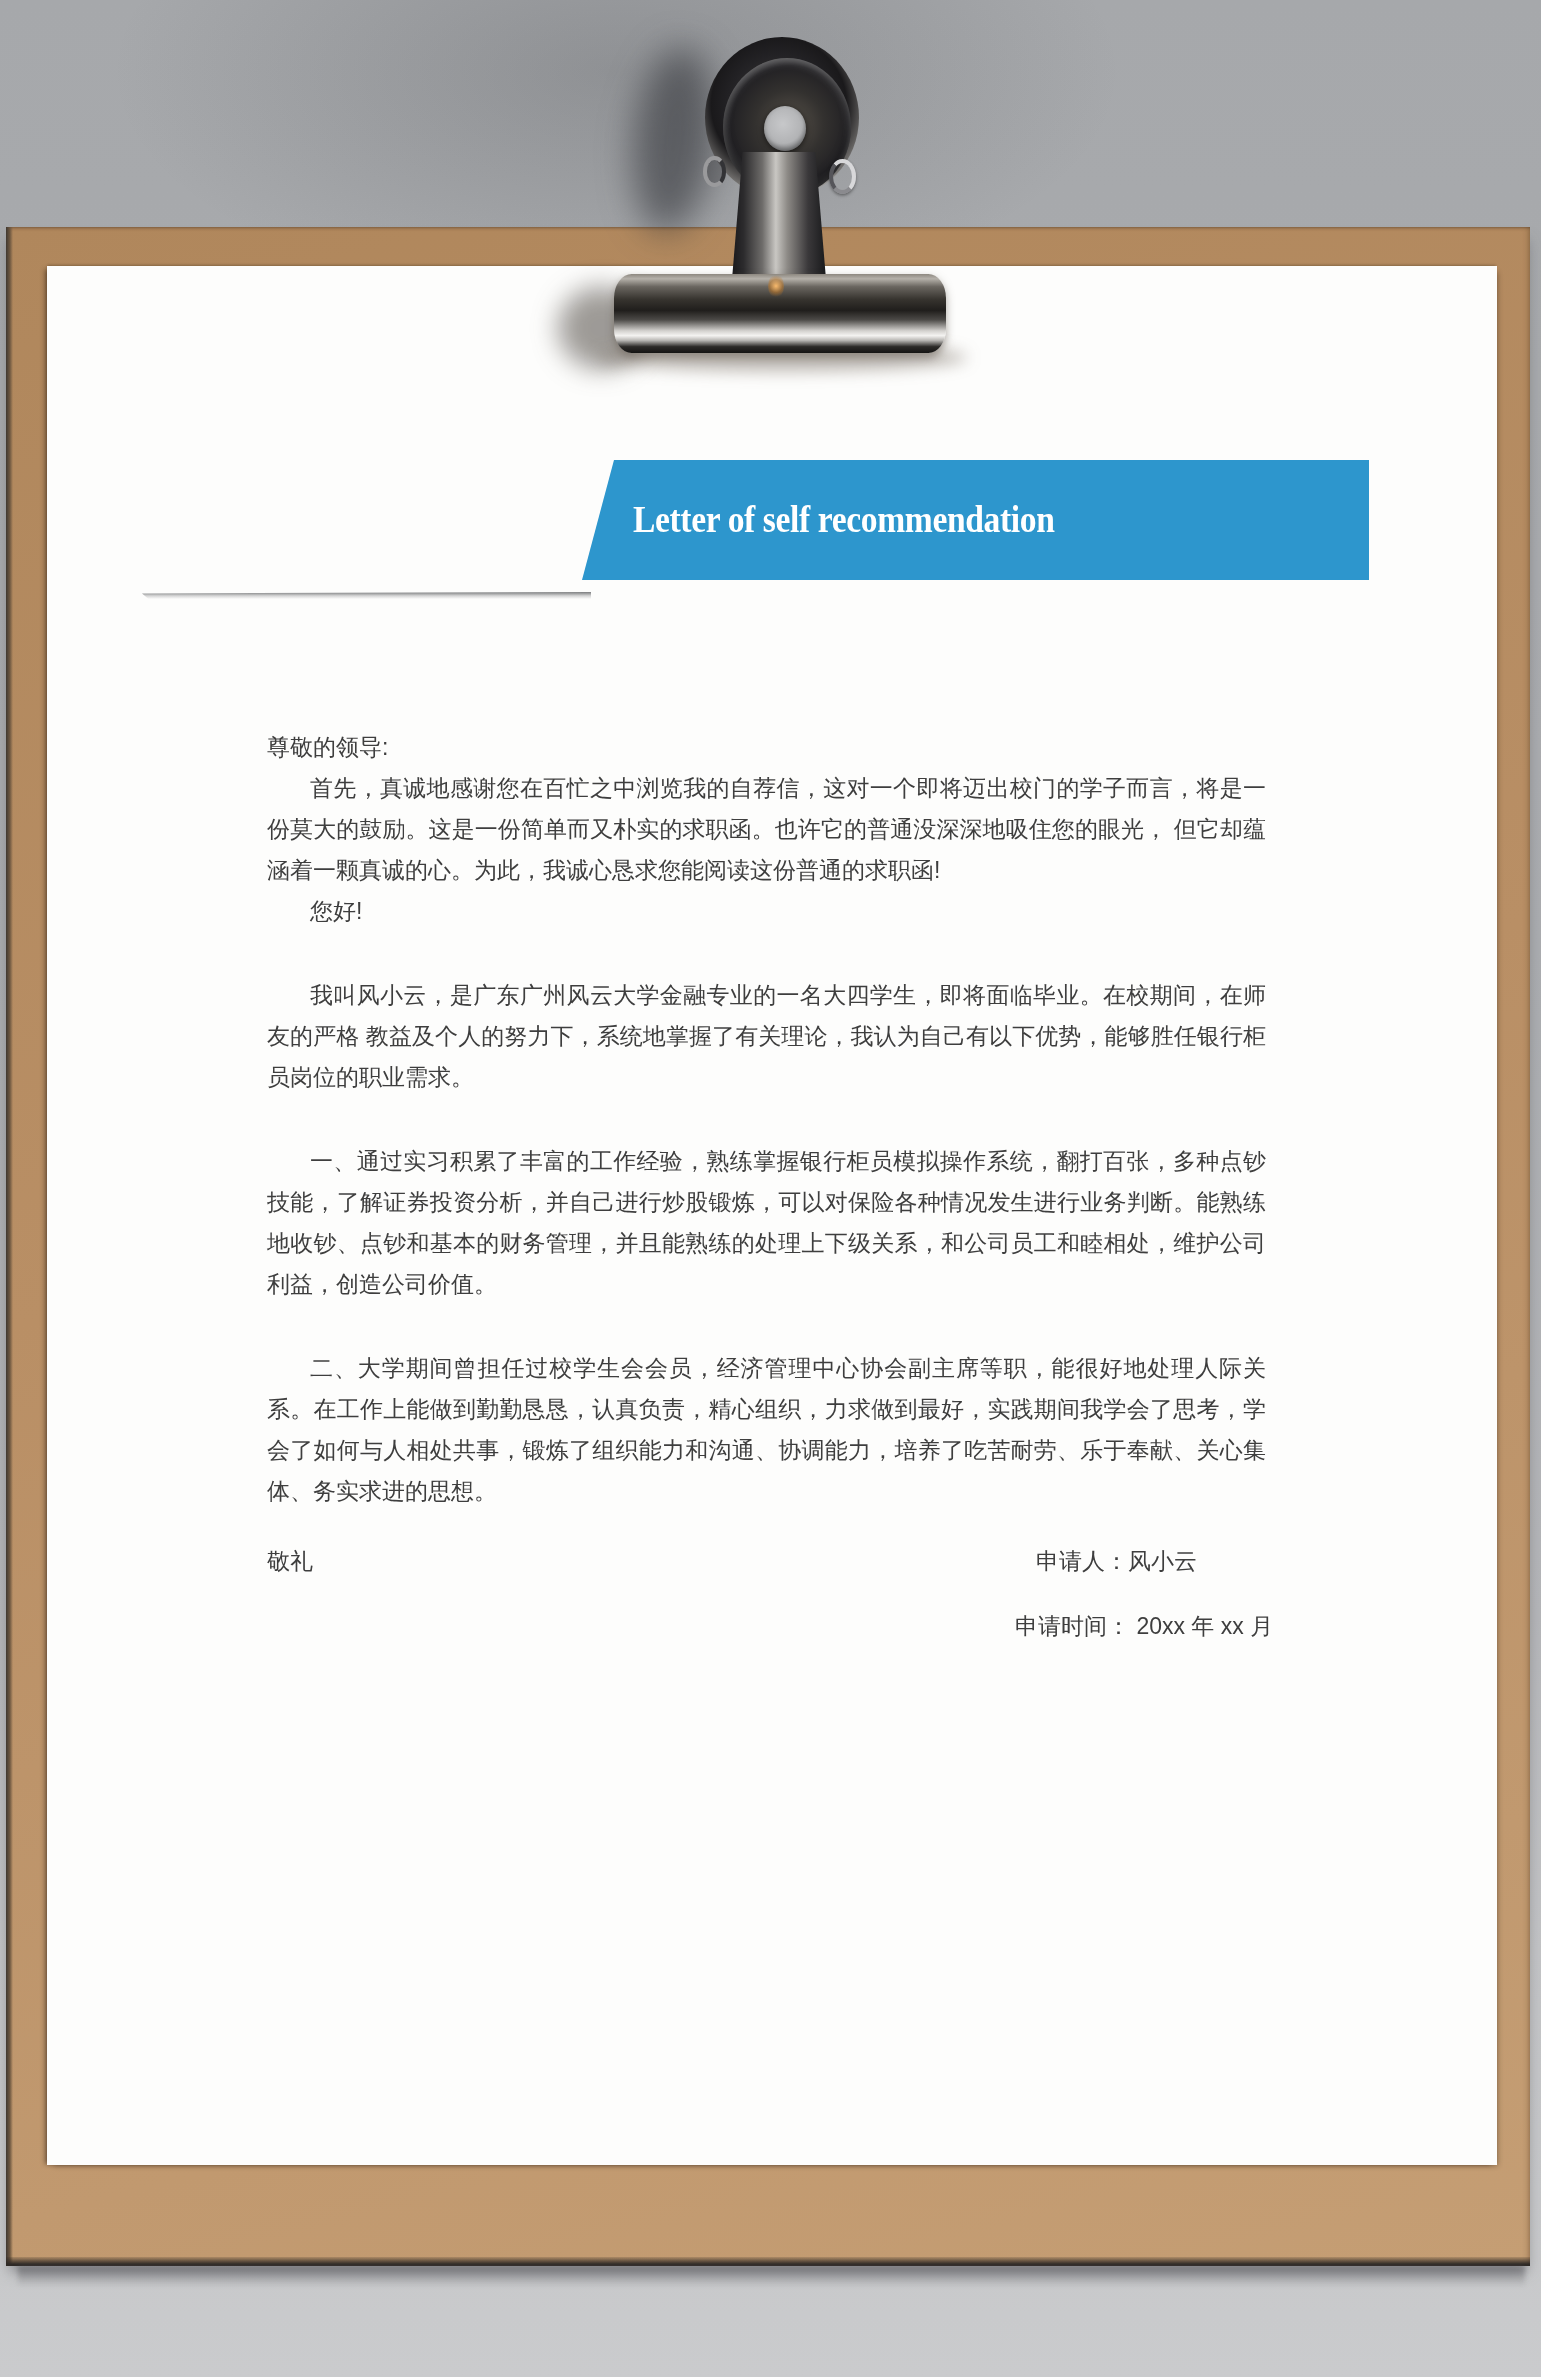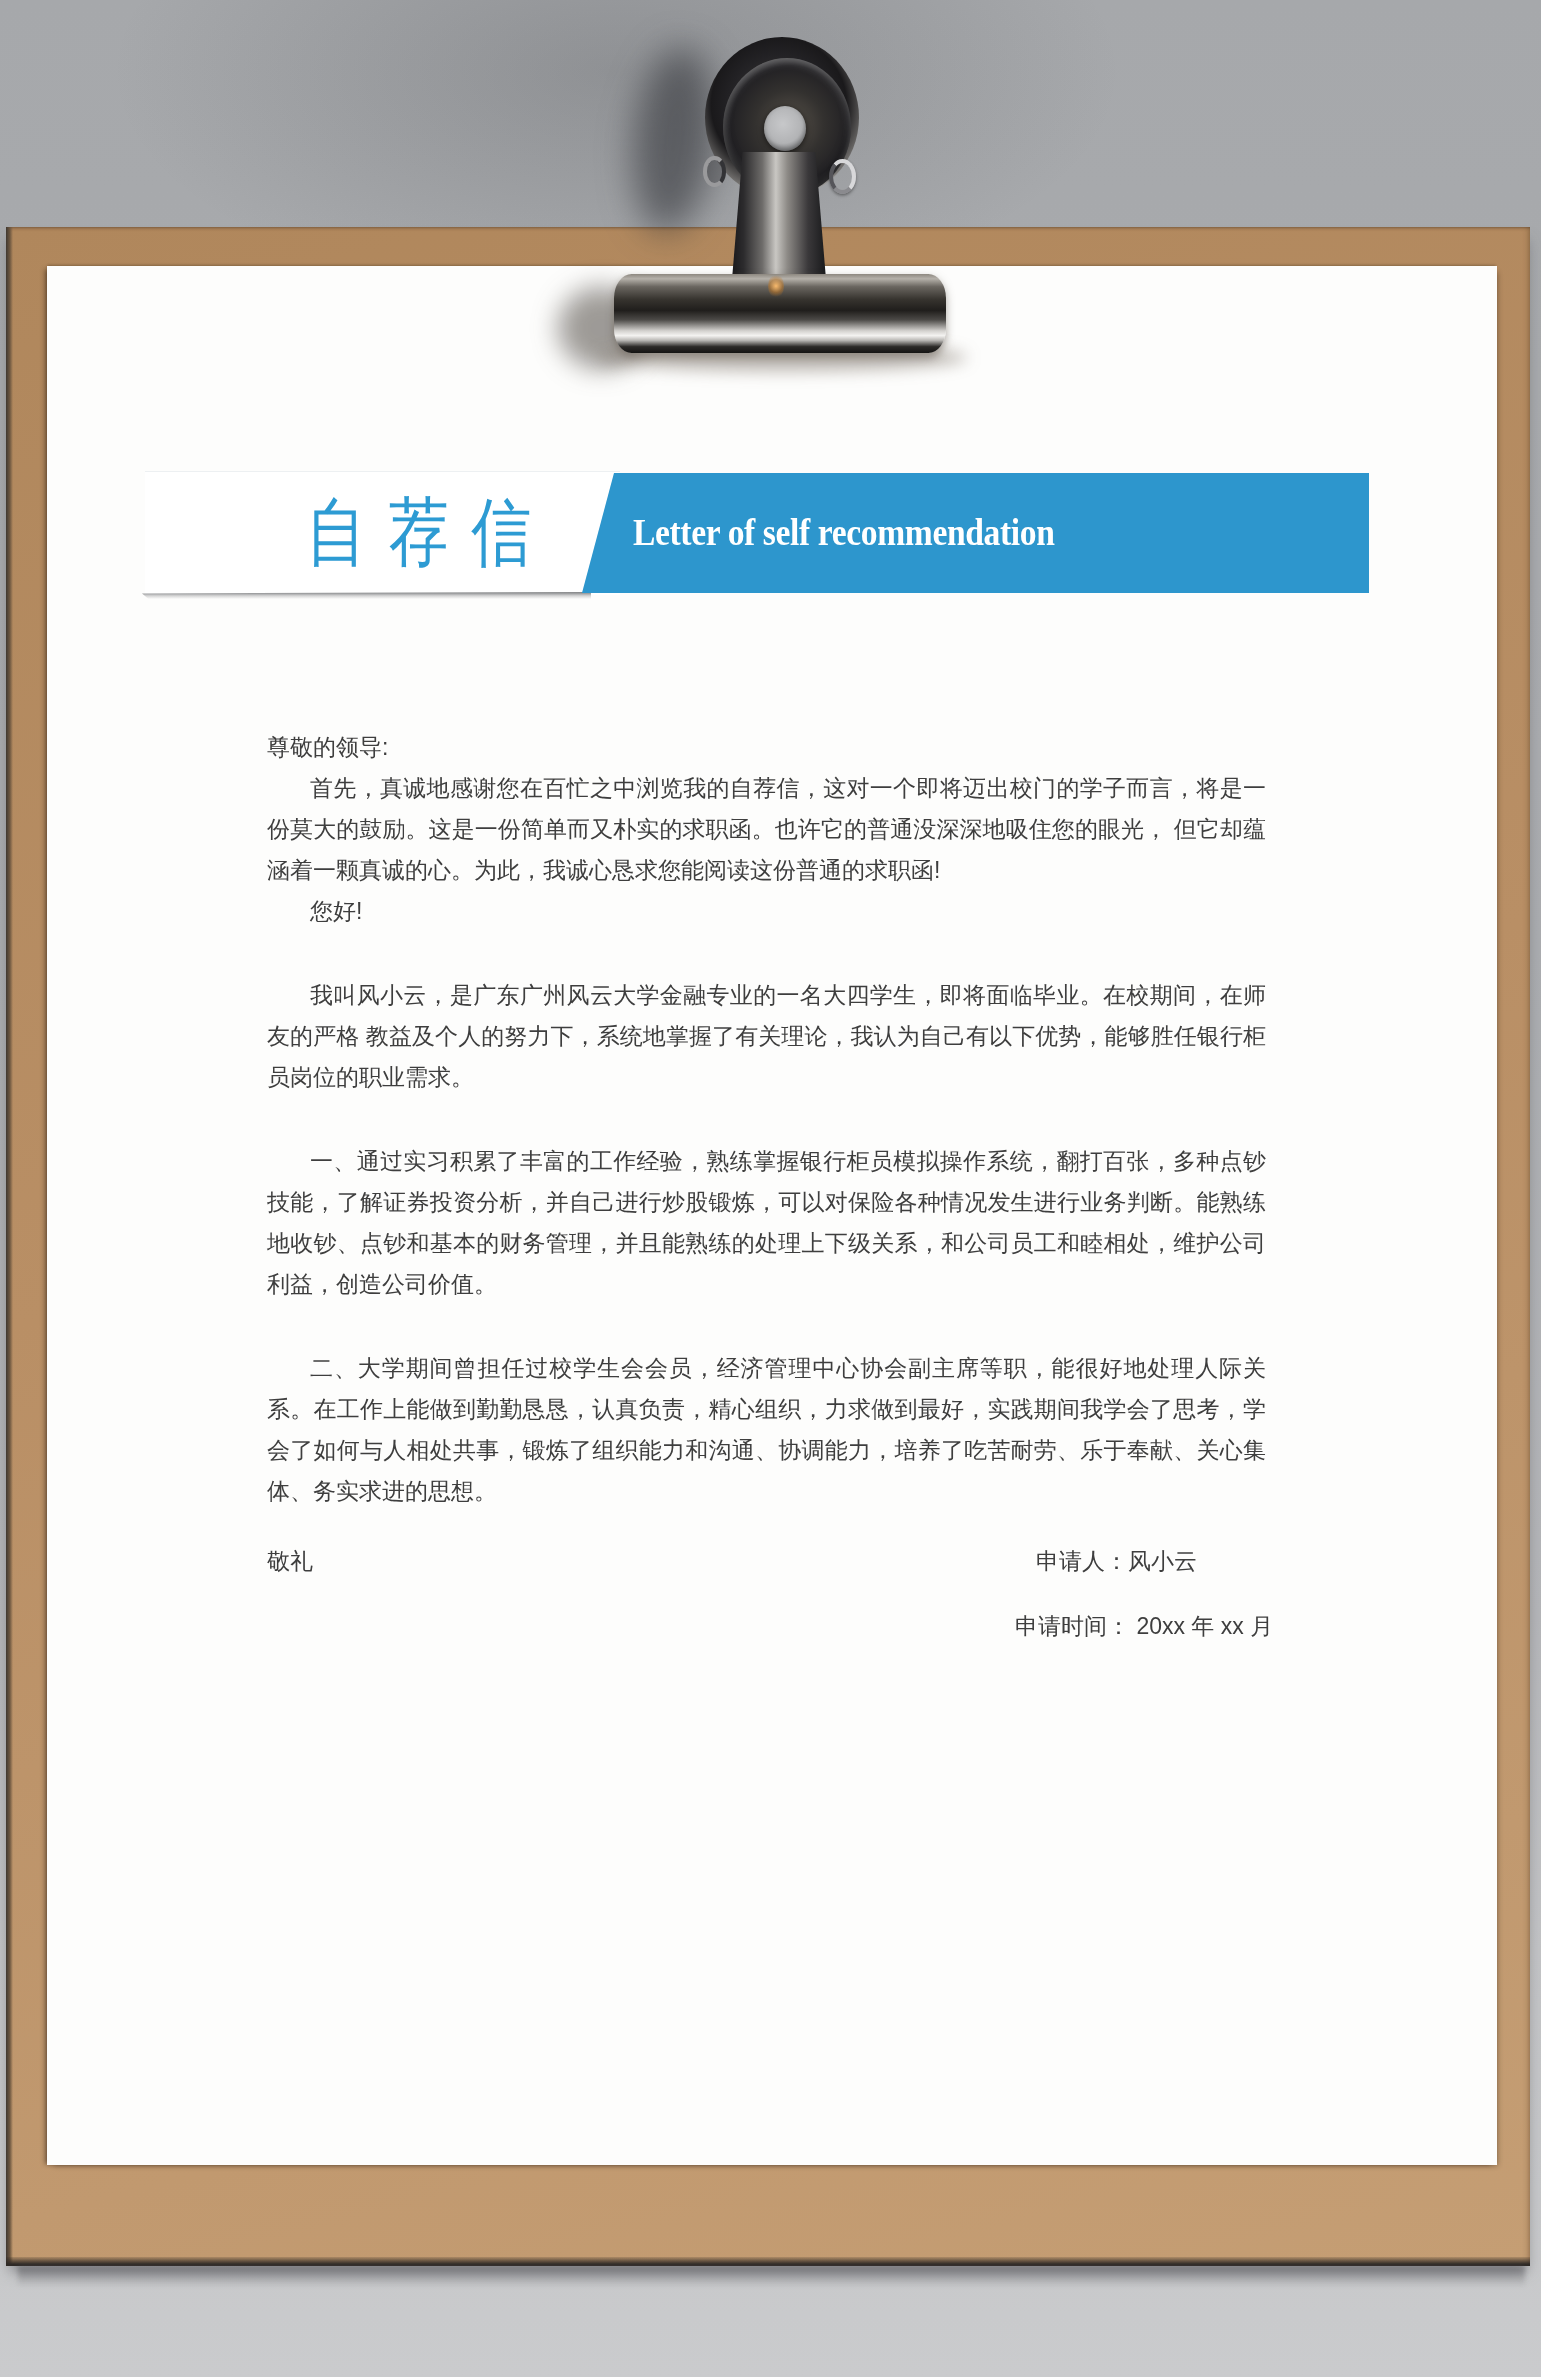--- a/index.html
+++ b/index.html
@@ -22,21 +22,21 @@
   .paper{position:absolute;left:47px;top:266px;width:1450px;height:1899px;background:#fdfdfc;
     box-shadow:-4px 1.6px 4.8px -1.6px rgba(48,34,20,.6), 3.2px 3.2px 5.6px -2.4px rgba(48,34,20,.45), 0 -1.6px 2.4px -0.8px rgba(48,34,20,.3);}
   
   .strip{position:absolute;left:98px;top:205px;width:475px;height:123px;background:#ffffff;border-top:1.6px solid #edf0f2;}
   .title-cn{position:absolute;left:161px;top:9.6px;font-family:"Liberation Serif","DejaVu Serif",serif;
     font-size:75px;line-height:1.35;color:#2d9bd3;letter-spacing:4.8px;white-space:nowrap;
     transform:scaleX(.8);transform-origin:0 50%;}
   .strip-shadow{position:absolute;left:95px;top:326px;width:449px;height:7.2px;
     background:linear-gradient(180deg,rgba(108,110,112,.9) 0%,rgba(140,140,142,.35) 55%,rgba(150,150,150,0) 100%);
     clip-path:polygon(0 20%,100% 0,100% 100%,1.5% 100%);}
-  .banner{position:absolute;left:535px;top:207px;width:787px;height:120px;background:#2d96cd;
+  .banner{position:absolute;left:535px;top:194px;width:787px;height:120px;background:#2d96cd;
     clip-path:polygon(32px 0,100% 0,100% 100%,0 100%);
     display:flex;align-items:center;padding-left:51px;box-sizing:border-box;
     filter:drop-shadow(0 4.8px 3.2px rgba(100,100,104,.55));}
   .title-en{font-family:"Liberation Serif","DejaVu Serif",serif;font-weight:bold;font-size:35px;color:#ffffff;
     letter-spacing:-0.4px;transform:scale(.96,1.06);transform-origin:0 50%;white-space:nowrap;}
   
   .letter{position:absolute;left:220px;top:461px;width:999px;font-size:23px;line-height:41px;
     color:#3e3e3e;text-align:justify;}
   .letter p{margin:0;}
   .indent{text-indent:43px;}
@@ -83,23 +83,20 @@
 <body>
 
 <div class="stage">
   <div class="wall-tint"></div>
 
   <div class="board"></div>
   <div class="board-shadow"></div>
 
   <div class="paper">
 
-    <div class="strip">
-      <div class="title-cn">自 荐 信</div>
-    </div>
     <div class="strip-shadow"></div>
     <div class="banner">
       <div class="title-en">Letter of self recommendation</div>
     </div>
 
     <div class="letter">
       <p>尊敬的领导:</p>
       <p class="indent para para-first">首先，真诚地感谢您在百忙之中浏览我的自荐信，这对一个即将迈出校门的学子而言，将是一份莫大的鼓励。这是一份简单而又朴实的求职函。也许它的普通没深深地吸住您的眼光， 但它却蕴涵着一颗真诚的心。为此，我诚心恳求您能阅读这份普通的求职函!</p>
       <p class="indent">您好!</p>
       <p class="indent para">我叫风小云，是广东广州风云大学金融专业的一名大四学生，即将面临毕业。在校期间，在师友的严格 教益及个人的努力下，系统地掌握了有关理论，我认为自己有以下优势，能够胜任银行柜员岗位的职业需求。</p>

